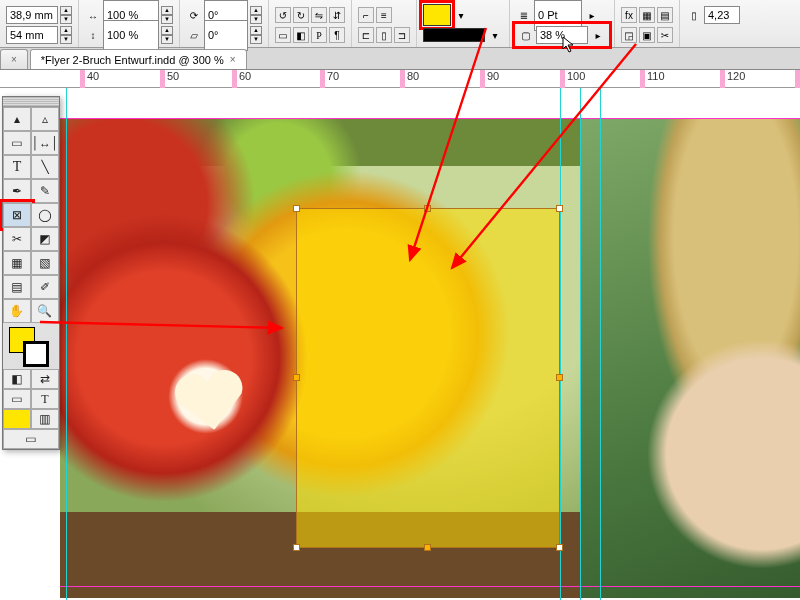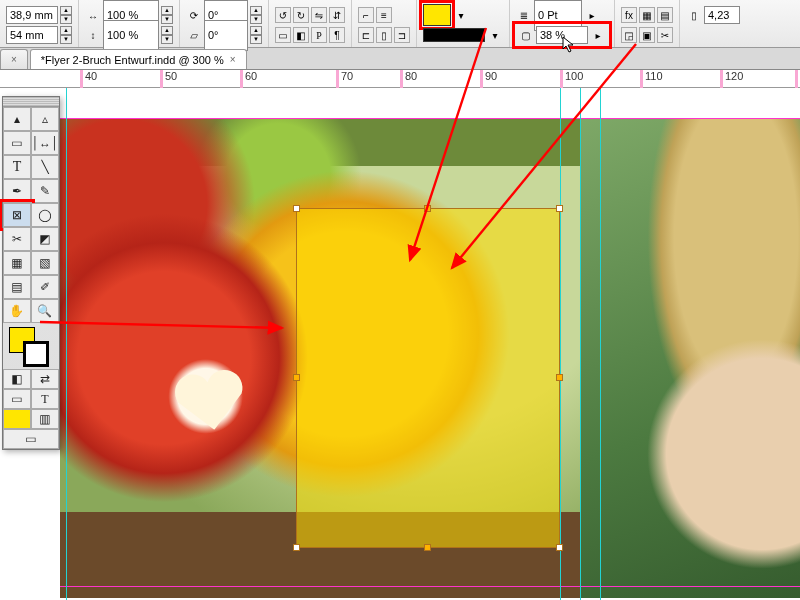--- a/index.html
+++ b/index.html
@@ -22,21 +22,21 @@
   .highlight-red { outline:3px solid #ff0000; outline-offset:1px; }
 
   
   .doc-tabs { height:22px; background:#d9d9d9; border-bottom:1px solid #888; display:flex; align-items:flex-end; }
   .doc-tab { height:20px; padding:0 10px; background:linear-gradient(#f5f5f5,#e2e2e2); border:1px solid #999; border-bottom:none; margin-right:2px; display:flex; align-items:center; gap:6px; border-radius:3px 3px 0 0; position:relative; }
   .doc-tab.active { background:#fff;margin-top:8px; }
   .doc-tab .close { font-size:10px; color:#666; }
 
   
   .ruler { height:18px; background:#fff; border-bottom:1px solid #999; position:relative; font-size:9px; color:#333; }
-  .ruler .tick { position:absolute; top:0; height:18px; border-left:3px solid #f9a8d4; }
+  .ruler .tick { position:absolute; top:0; height:18px; border-left:5px solid #f9a8d4; }
   .ruler .tick span { position:absolute; left:2px; top:0; }
 
   
   .work { position:absolute; left:0; right:0; top:88px; bottom:0; background:#fff; }
 
   
   .tools-panel { position:absolute; left:2px; top:8px; width:58px; background:linear-gradient(#eaeaea,#dcdcdc); border:1px solid #777; box-shadow:2px 2px 6px rgba(0,0,0,.3); z-index:50; }
   .tools-panel .grip { height:10px; background:repeating-linear-gradient(#bbb,#bbb 1px,#ddd 1px,#ddd 2px); border-bottom:1px solid #999; }
   .tool-grid { display:grid; grid-template-columns:1fr 1fr; }
   .tool { width:28px; height:24px; border:1px solid #aaa; background:#eee; display:flex; align-items:center; justify-content:center; font-size:12px; color:#222; margin:0; }
@@ -247,24 +247,24 @@
   </div>
 </div>
 
 <div class="ruler">
   <div class="tick" style="left:80px">
       <span>40</span>
     </div>
   <div class="tick" style="left:160px">
       <span>50</span>
     </div>
-  <div class="tick" style="left:240px">
+  <div class="tick" style="left:232px">
       <span>60</span>
     </div>
-  <div class="tick" style="left:336px">
+  <div class="tick" style="left:320px">
       <span>70</span>
     </div>
   <div class="tick" style="left:400px">
       <span>80</span>
     </div>
   <div class="tick" style="left:480px">
       <span>90</span>
     </div>
   <div class="tick" style="left:560px">
       <span>100</span>

